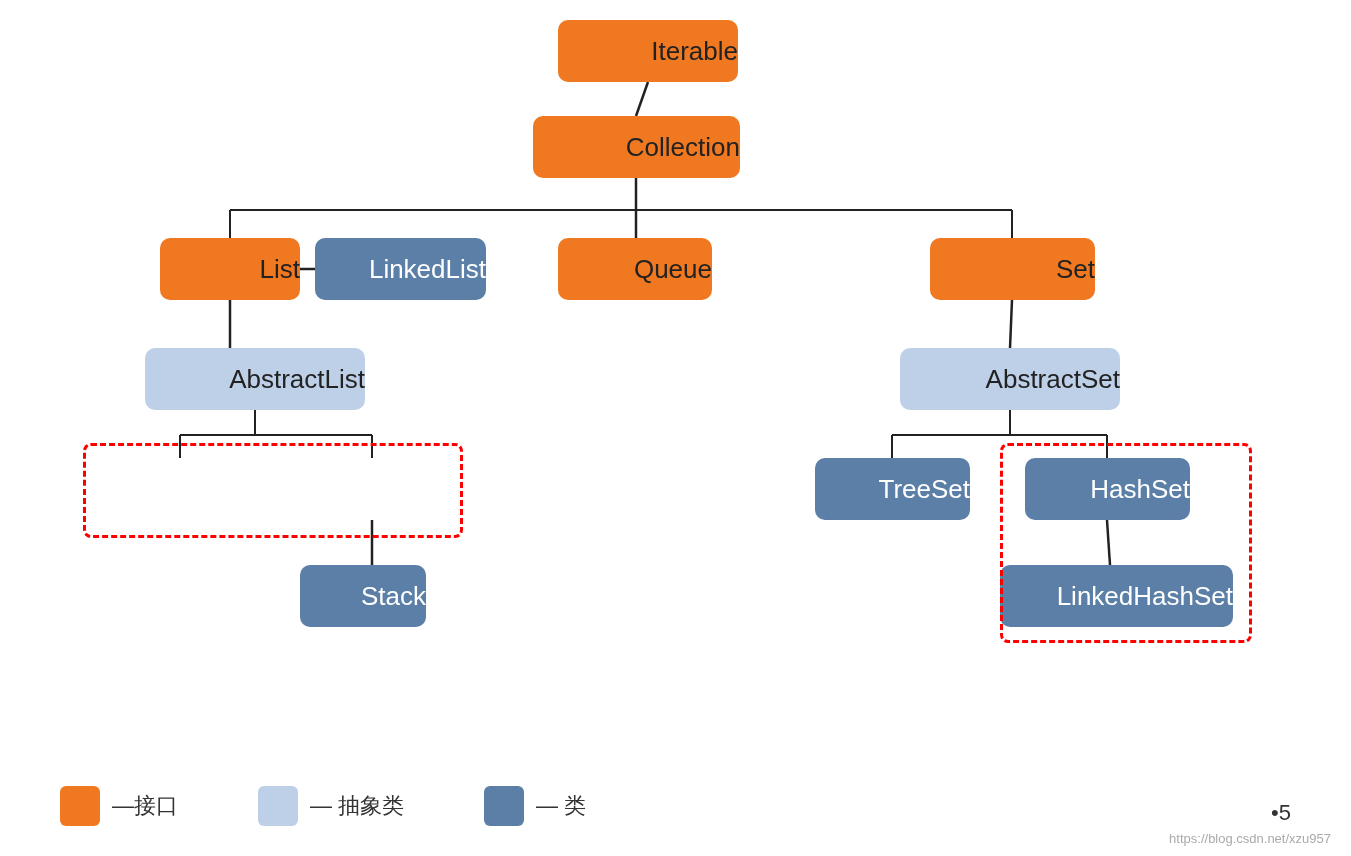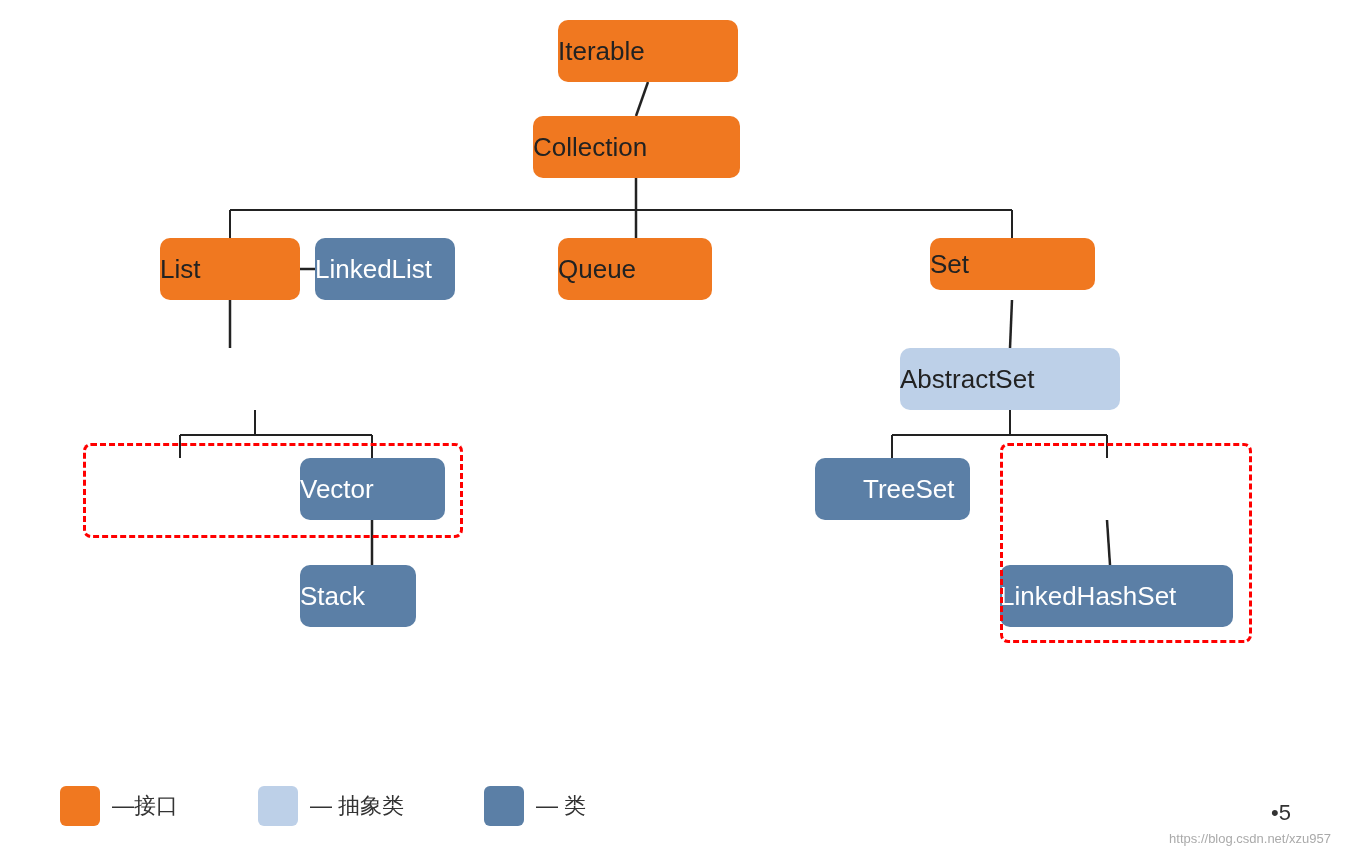--- a/index.html
+++ b/index.html
@@ -24,21 +24,21 @@
       top: 0; left: 0;
       width: 100%; height: 100%;
       pointer-events: none;
     }
 
     
     .node {
       position: absolute;
       display: flex;
       align-items: center;
-      justify-content: flex-start;
+      justify-content: flex-end;
       font-size: 26px;
       font-weight: 500;
       border-radius: 10px;
       text-align: center;
     }
 
     .node-interface {
       background: #F07820;
       color: #222;
       border-radius: 10px;
@@ -160,48 +160,51 @@
   </div>
 
   <div class="node node-interface" style="left:533px; top:116px; width:207px; height:62px;">
     <span>Collection</span>
   </div>
 
   <div class="node node-interface" style="left:160px; top:238px; width:140px; height:62px;">
     <span>List</span>
   </div>
 
-  <div class="node node-class" style="left:315px; top:238px; width:140px; height:62px;">
+  <div class="node node-class" style="left:315px; top:238px; width:171px; height:62px;">
     <span>LinkedList</span>
   </div>
 
   <div class="node node-interface" style="left:558px; top:238px; width:154px; height:62px;">
     <span>Queue</span>
   </div>
 
-  <div class="node node-interface" style="left:930px; top:238px; width:165px; height:52px;">
+  <div class="node node-interface" style="left:930px; top:238px; width:165px; height:62px;">
     <span>Set</span>
   </div>
 
+  <div class="node node-abstract" style="left:145px; top:348px; width:220px; height:62px;">
+    <span>AbstractList</span>
+  </div>
 
   <div class="node node-abstract" style="left:900px; top:348px; width:220px; height:62px;">
     <span>AbstractSet</span>
   </div>
 
 
-  <div class="node node-class" style="left:300px; top:458px; width:145px; height:62px;">
-    <span>Vector</span>
-  </div>
 
   <div class="node node-class" style="left:815px; top:458px; width:155px; height:62px;padding-left:48px;">
     <span>TreeSet</span>
   </div>
 
-
-  <div class="node node-class" style="left:300px; top:565px; width:116px; height:62px;">
+  <div class="node node-class" style="left:1025px; top:458px; width:165px; height:62px;">
+    <span>HashSet</span>
+  </div>
+
+  <div class="node node-class" style="left:300px; top:565px; width:126px; height:62px;">
     <span>Stack</span>
   </div>
 
   <div class="node node-class" style="left:1000px; top:565px; width:233px; height:62px;">
     <span>LinkedHashSet</span>
   </div>
 
   <div class="dashed-box" style="left:83px; top:443px; width:380px; height:95px;"></div>
 
   <div class="dashed-box" style="left:1000px; top:443px; width:252px; height:200px;"></div>

